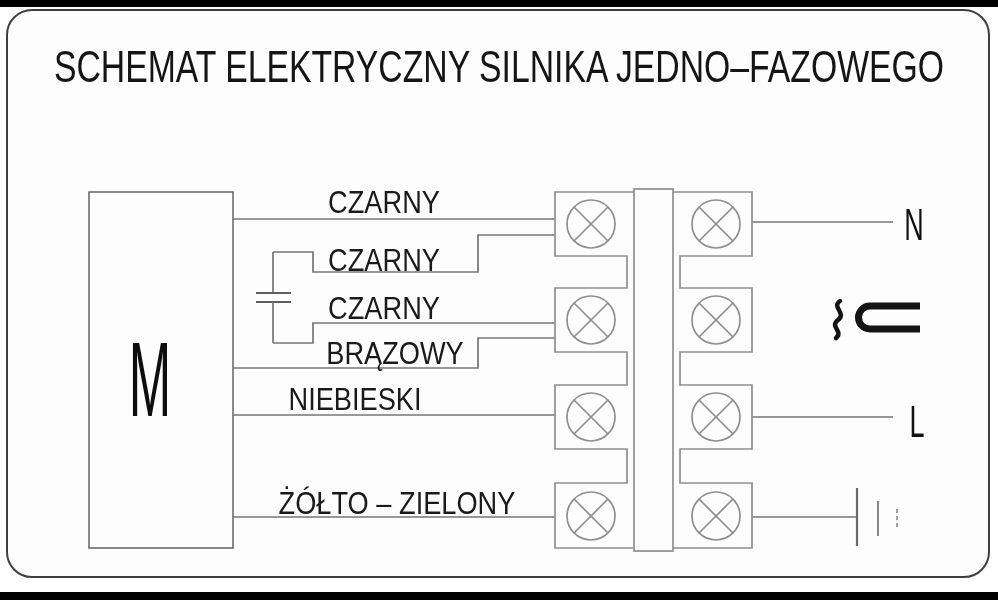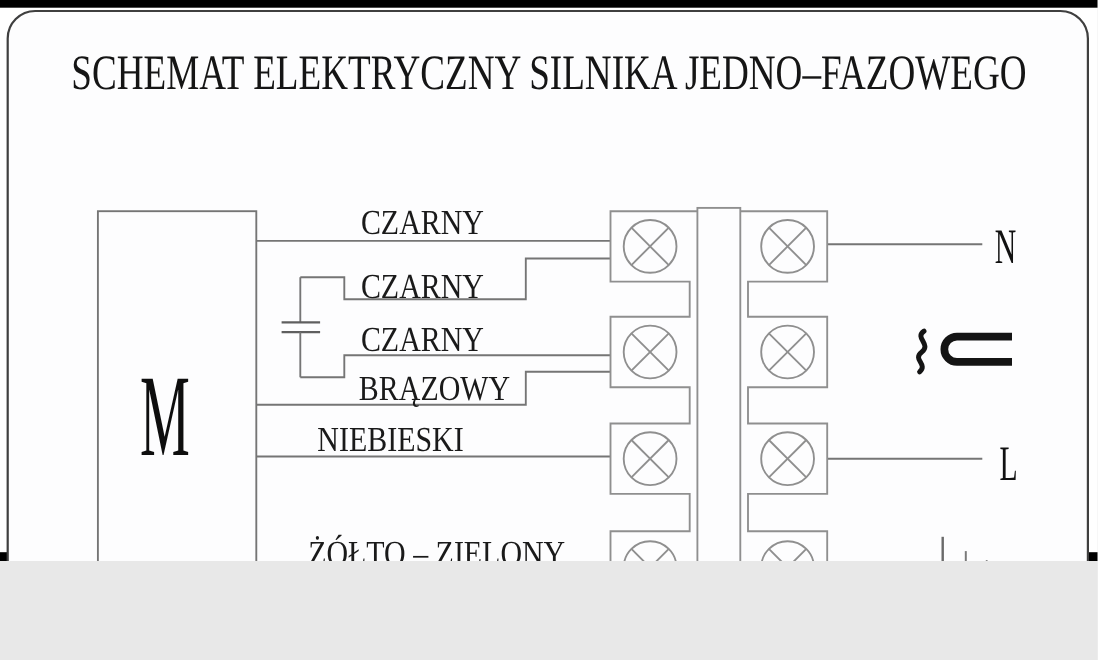--- a/index.html
+++ b/index.html
@@ -1,19 +1,19 @@
 <!DOCTYPE html>
 <html><head>
 <meta charset="utf-8">
 <style>
   html,body{margin:0;padding:0;background:#e8e8e8;}
   .stage{
-    position:relative;width:998px;height:510px;overflow:hidden;
+    position:relative;width:998px;height:600px;overflow:hidden;
     background:#ffffff;
-    font-family:Liberation Serif, serif;
+    font-family:Liberation Sans, sans-serif;
     color:#1a1a1a;
   }
   .bar{position:absolute;left:0;right:0;background:#000000;}
   .bar.top{top:0;height:7px;}
   .bar.bottom{bottom:0;height:8px;}
   .page-border{
     position:absolute;left:6px;top:9px;width:984px;height:569px;
     box-sizing:border-box;border:2px solid #3f3f3f;border-radius:26px;
     background:#fdfdfe;
   }

